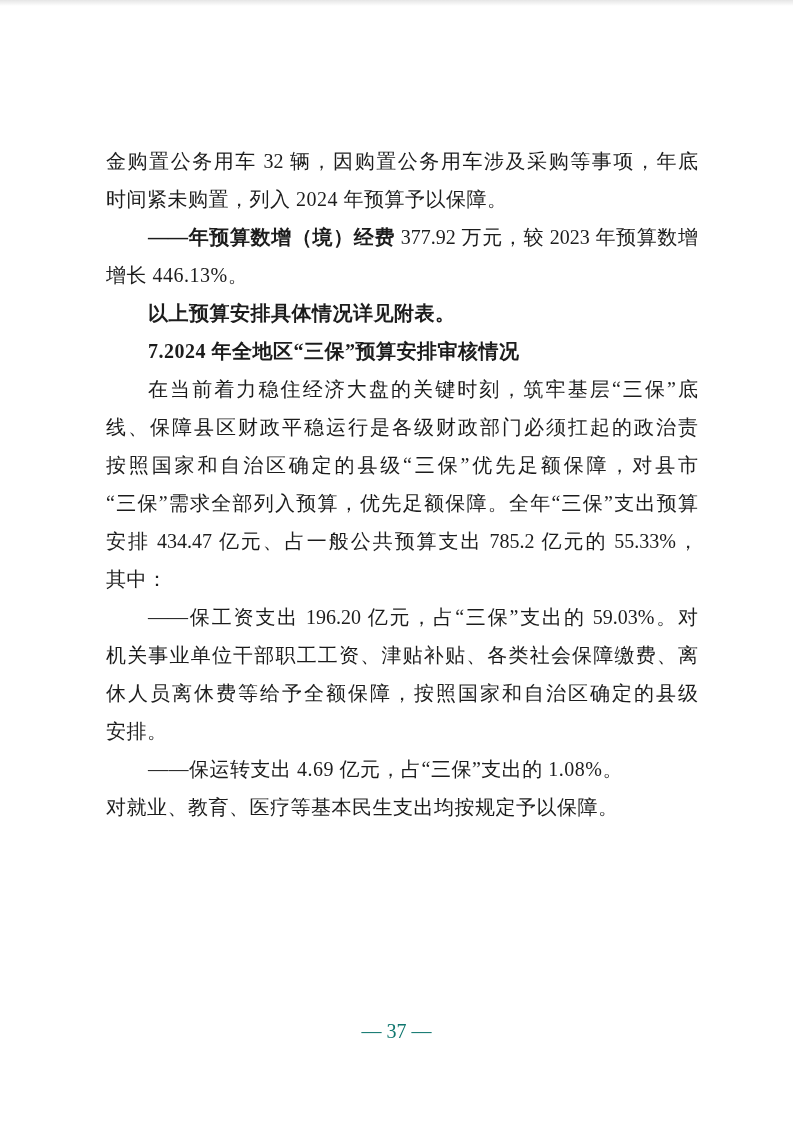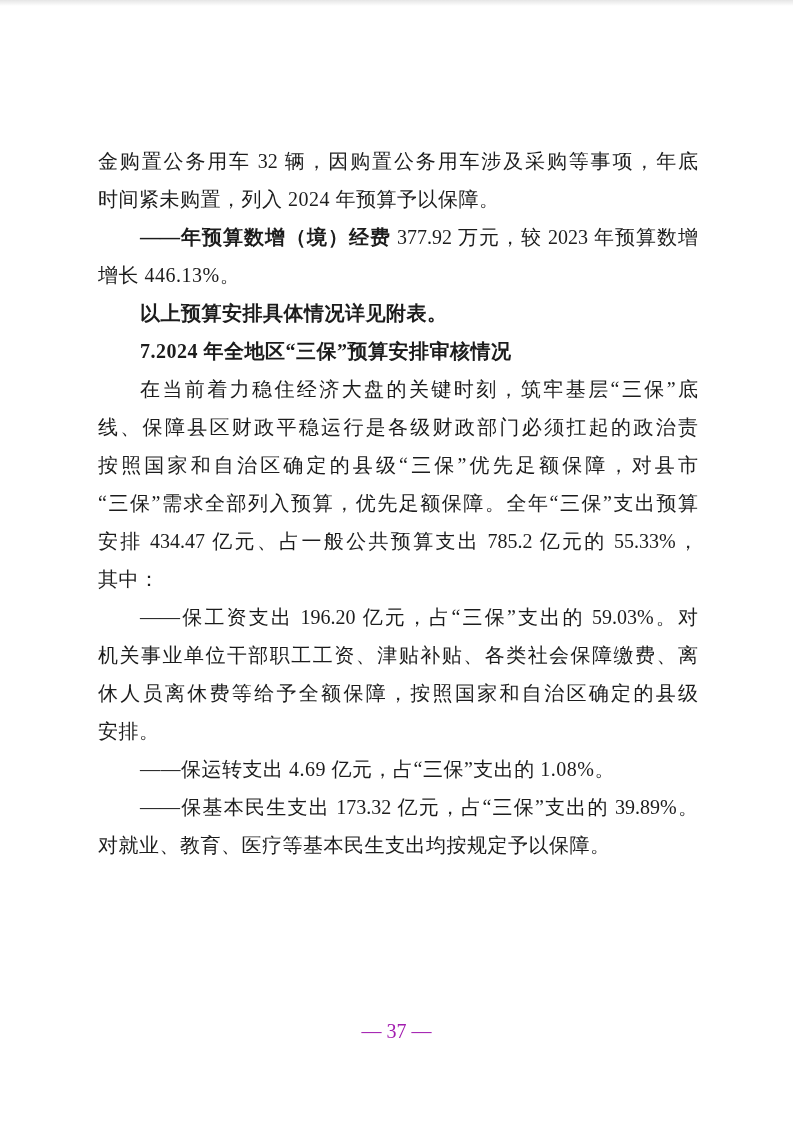--- a/index.html
+++ b/index.html
@@ -30,20 +30,21 @@
     top: 142px;
     width: 600px;
   }
   .line {
     height: 38px;
     line-height: 38px;
     font-size: 20px;
     letter-spacing: 0.5px;
     white-space: normal;
     overflow: visible;
+    margin-left: 8px;
   }
   .line.fill {
     text-align: justify;
     text-align-last: justify;
     letter-spacing: 0;
   }
   .line.indent {
     text-indent: 42px;
   }
   .line.bold {
@@ -54,21 +55,21 @@
   }
   .footer {
     position: absolute;
     top: 1017px;
     left: 0;
     width: 100%;
     height: 28px;
     line-height: 28px;
     text-align: center;
     font-size: 20px;
-    color: #a21caf;
+    color: #0f766e;
   }
 </style>
 </head>
 <body>
 
 <div class="page">
   <div class="scan-top-edge"></div>
 
   <div class="content" id="body-text">
 
@@ -82,18 +83,17 @@
       <div class="line fill">线、保障县区财政平稳运行是各级财政部门必须扛起的政治责</div>
       <div class="line fill">按照国家和自治区确定的县级“三保”优先足额保障，对县市</div>
       <div class="line fill">“三保”需求全部列入预算，优先足额保障。全年“三保”支出预算</div>
       <div class="line fill">安排 434.47 亿元、占一般公共预算支出 785.2 亿元的 55.33%，</div>
       <div class="line">其中：</div>
       <div class="line fill indent">——保工资支出 196.20 亿元，占“三保”支出的 59.03%。对</div>
       <div class="line fill">机关事业单位干部职工工资、津贴补贴、各类社会保障缴费、离</div>
       <div class="line fill">休人员离休费等给予全额保障，按照国家和自治区确定的县级</div>
       <div class="line">安排。</div>
       <div class="line indent">——保运转支出 4.69 亿元，占“三保”支出的 1.08%。</div>
-      <div class="line fill indent">——保基本民生支出 173.32 亿元，占“三保”支出的 39.89%。</div>
       <div class="line">对就业、教育、医疗等基本民生支出均按规定予以保障。</div>
     </div>
 
   <div class="footer">— 37 —</div>
 </div>
 
 </body></html>

